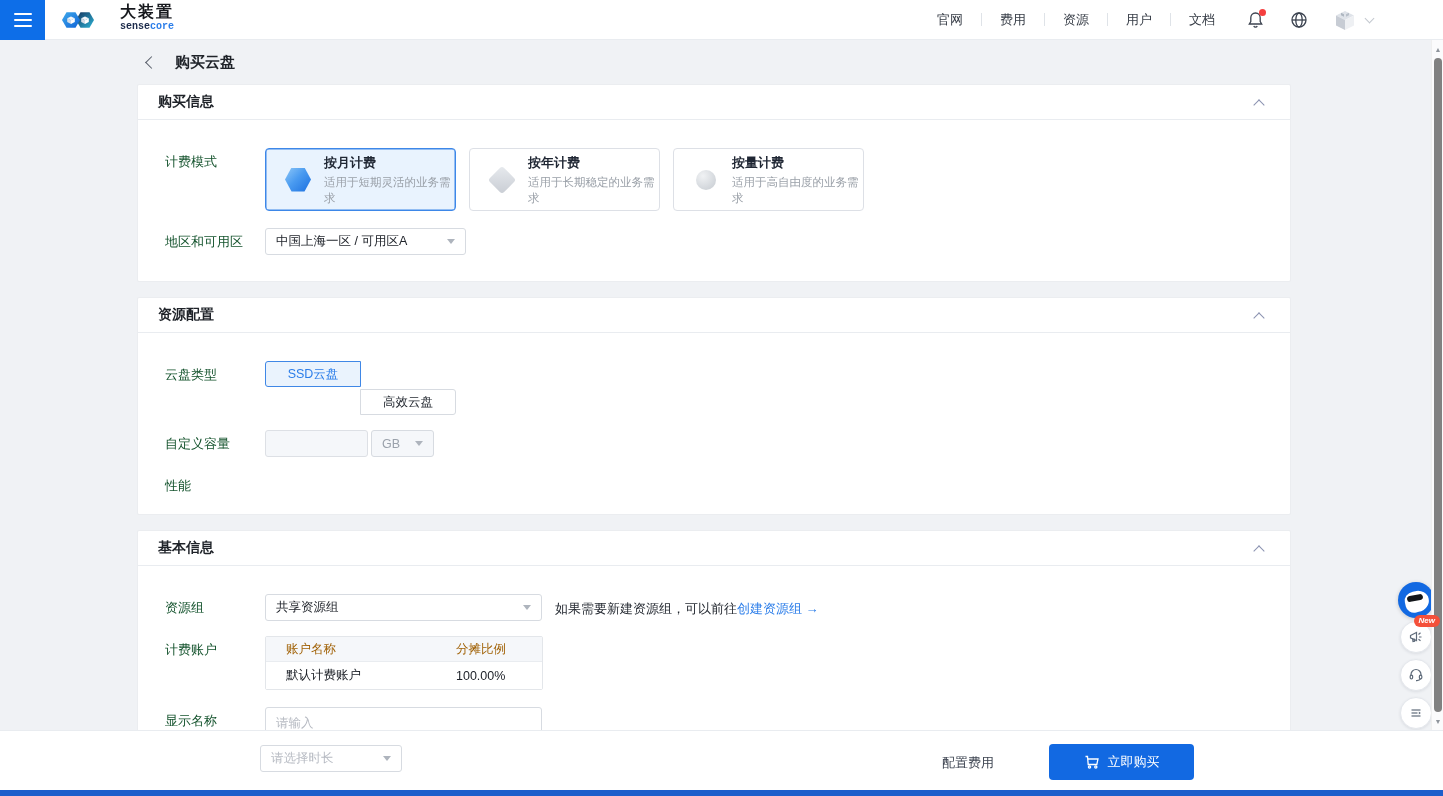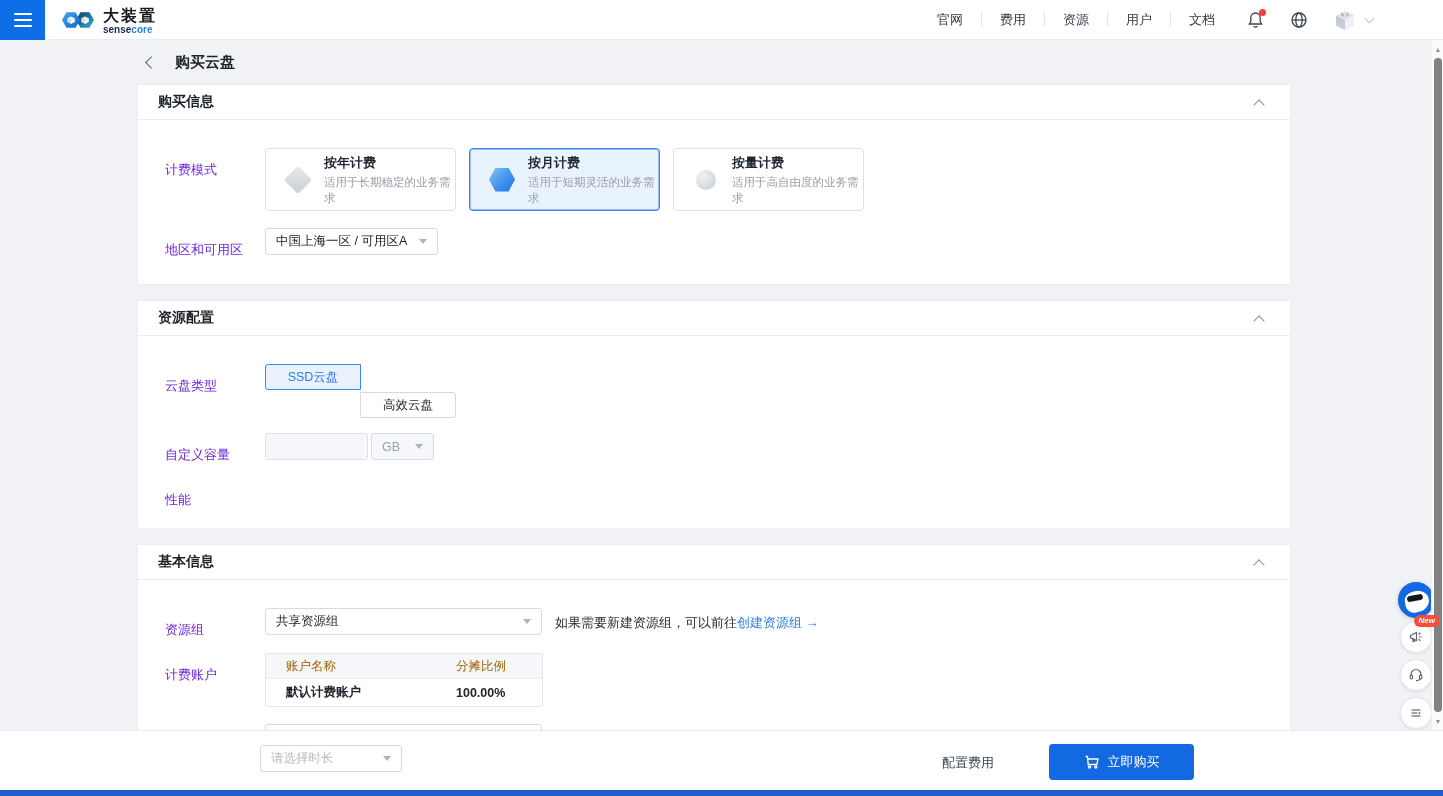--- a/index.html
+++ b/index.html
@@ -6,21 +6,21 @@
   html,body { width:1443px; height:796px; overflow:hidden; background:#fff;
     font-family:"Liberation Sans","DejaVu Sans",sans-serif; }
   .screen { position:relative; width:1443px; height:796px; overflow:hidden; }
 
   
   .navbar { position:absolute; top:0; left:0; right:0; height:40px; background:#fff;
     border-bottom:1px solid #e9ecf0; display:flex; align-items:center; z-index:30; }
   .hamburger { width:45px; height:40px; background:#0d6ee8; display:flex; flex-direction:column;
     justify-content:center; align-items:center; gap:4px; cursor:pointer; flex:none; }
   .hamburger span { display:block; width:18px; height:2px; background:#fff; border-radius:1px; }
-  .brand { display:flex; align-items:flex-end; margin-left:15px; gap:7px; }
+  .brand { display:flex; align-items:flex-start; margin-left:15px; gap:24px;font-family:Liberation Mono, monospace; }
   .brand-text .t1 { font-size:16px; font-weight:bold; color:#16181d; line-height:16px; letter-spacing:2px; }
   .brand-text .t2 { font-size:10px; font-weight:bold; line-height:11px; }
   .brand-text .t2 .sense { color:#1b2a4a; }
   .brand-text .t2 .core { color:#2b7de9; }
 
   .nav-right { margin-left:auto; display:flex; align-items:center; padding-right:70px; }
   .nav-links { display:flex; align-items:center; }
   .nav-link { font-size:13px; color:#363c46; cursor:pointer; padding:0 6px; white-space:nowrap; }
   .nav-sep { width:1px; height:13px; background:#dfe3e8; margin:0 12px; }
   .nav-icon { position:relative; margin-left:26px; cursor:pointer; display:flex; align-items:center; }
@@ -41,21 +41,21 @@
   .card { background:#fff; border:1px solid #ebedf0; border-radius:2px; margin-bottom:15px; }
   .card-header { height:35px; display:flex; align-items:center; padding:8px 20px; position:relative;
     border-bottom:1px solid #e9ecf0; }
   .card-title { font-size:14px; font-weight:bold; color:#1f2329; }
   .collapse-chev { position:absolute; right:27px; top:16px; width:8px; height:8px;
     border-left:1.5px solid #8a92b0; border-top:1.5px solid #8a92b0; transform:rotate(45deg); cursor:pointer; }
   .card-body { padding:28px 20px 26px 27px; }
 
   .form-row { display:flex; align-items:flex-start; margin-bottom:15px; }
   .form-row:last-child { margin-bottom:0; }
-  .form-label { width:100px; flex:none; font-size:13px; color:#6d28d9; padding-top:6px; line-height:16px;margin-top:8px; }
+  .form-label { width:100px; flex:none; font-size:13px; color:#14532d; padding-top:6px; line-height:16px; }
 
   
   .mode-cards { display:flex; gap:13px; }
   .mode-card { width:191px; height:63px; border:1px solid #dde0e6; border-radius:4px; background:#fff;
     display:flex; align-items:center; padding-left:19px; gap:13px; cursor:pointer; }
   .mode-card.selected { background:#e9f3fe; border:1px solid #3d87e8; box-shadow:0 0 0 0.5px #3d87e8 inset; }
   .mode-title { font-size:13px; font-weight:bold; color:#1f2633; line-height:17px; }
   .mode-desc { font-size:11.5px; color:#9aa0a8; line-height:16px; margin-top:3px; }
   .icon-cube-blue { width:26px; height:24px; flex:none;
     clip-path:polygon(25% 0,75% 0,100% 50%,75% 100%,25% 100%,0 50%);
@@ -91,21 +91,21 @@
     font-size:12.5px; color:#20242b; outline:none; font-family:Liberation Mono, monospace; }
   .text-input::placeholder { color:#b6bac2; }
 
   .hint { font-size:13px; color:#262b33; margin-left:13px; padding-top:6px; }
   .hint a { color:#2b7de9; text-decoration:none; cursor:pointer; }
 
   
   .acct-table { width:278px; border:1px solid #e3e6ea; border-radius:2px; font-size:12.5px; }
   .acct-head { display:flex; height:25px; background:#f5f7fa; align-items:center; color:#a16207;
     border-bottom:1px solid #e9ecf0; }
-  .acct-row { display:flex; height:27px; align-items:center; color:#20242b; background:#fff;font-weight:bold; }
+  .acct-row { display:flex; height:27px; align-items:center; color:#20242b; background:#fff; }
   .acct-c1 { width:190px; padding-left:20px; }
   .acct-c2 { width:86px; }
 
   
   .footer { position:absolute; left:0; right:0; bottom:6px; height:60px; background:#fff;
     border-top:1px solid #e9ecf0; z-index:25; }
   .footer .select { position:absolute; left:260px; top:14px; width:142px; }
   .cost-label { position:absolute; left:942px; top:23px; font-size:13px; color:#3c4350; }
   .buy-btn { position:absolute; left:1049px; top:13px; width:145px; height:36px; background:#1269e2;
     border:none; border-radius:4px; color:#fff; font-size:13px; display:flex; align-items:center;
@@ -223,46 +223,46 @@
 
       <section class="card">
         <div class="card-header">
           <span class="card-title">购买信息</span>
           <span class="collapse-chev"></span>
         </div>
         <div class="card-body">
           <div class="form-row">
             <div class="form-label">计费模式</div>
             <div class="mode-cards">
+              <div class="mode-card selected">
+                <span class="icon-cube-blue"></span>
+                <div>
+                  <div class="mode-title">按月计费</div>
+                  <div class="mode-desc">适用于短期灵活的业务需求</div>
+                </div>
+              </div>
               <div class="mode-card">
                 <span class="icon-diamond-gray"></span>
                 <div>
                   <div class="mode-title">按年计费</div>
                   <div class="mode-desc">适用于长期稳定的业务需求</div>
                 </div>
               </div>
-              <div class="mode-card selected">
-                <span class="icon-cube-blue"></span>
-                <div>
-                  <div class="mode-title">按月计费</div>
-                  <div class="mode-desc">适用于短期灵活的业务需求</div>
-                </div>
-              </div>
               <div class="mode-card">
                 <span class="icon-sphere-gray"></span>
                 <div>
                   <div class="mode-title">按量计费</div>
                   <div class="mode-desc">适用于高自由度的业务需求</div>
                 </div>
               </div>
             </div>
           </div>
           <div class="form-row" style="margin-top:17px;">
             <div class="form-label">地区和可用区</div>
-            <div class="select" style="width:173px;text-align:center;">
+            <div class="select" style="width:201px;text-align:center;">
               <span>中国上海一区 / 可用区A</span>
               <span class="caret"></span>
             </div>
           </div>
         </div>
       </section>
 
       <section class="card">
         <div class="card-header">
           <span class="card-title">资源配置</span>

